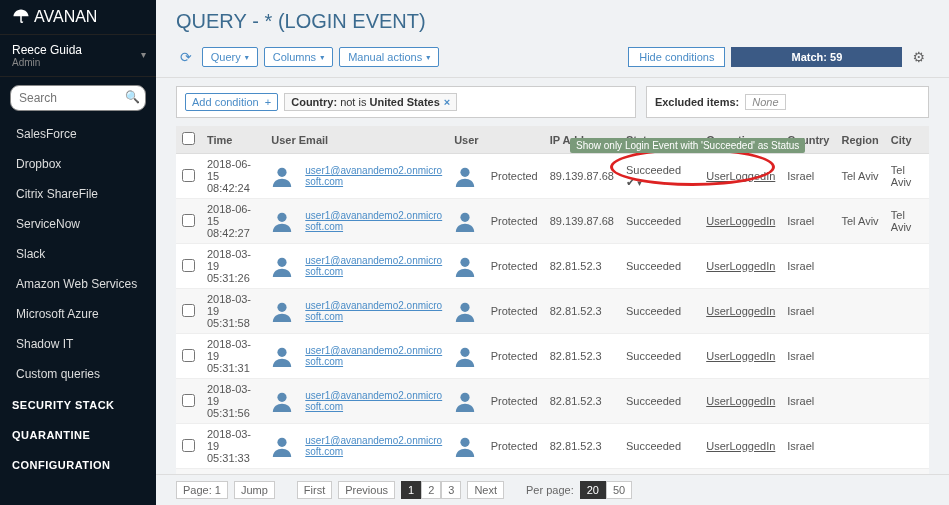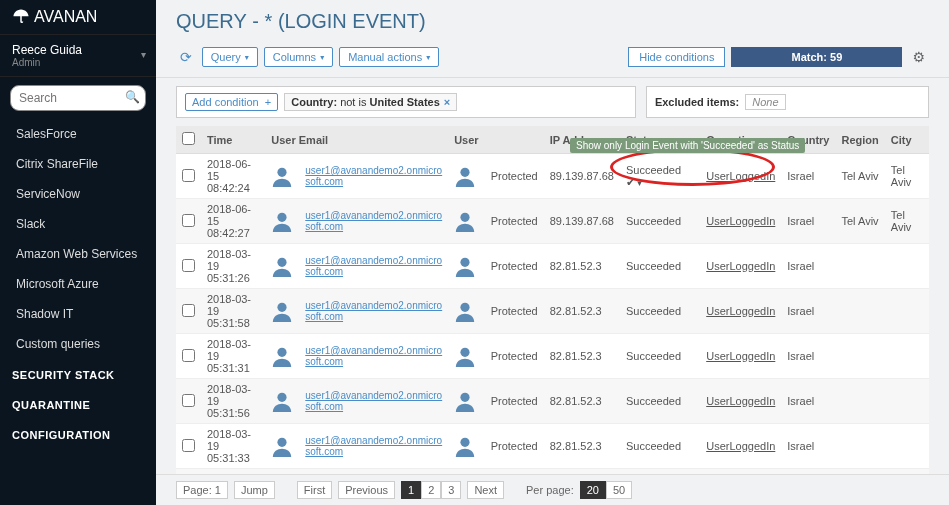--- a/index.html
+++ b/index.html
@@ -73,20 +73,21 @@
       <div class="user-name">Reece Guida</div>
       <div class="user-role">Admin</div>
       <span class="user-chevron">▾</span>
     </div>
     <div class="search-wrap">
       <input class="search-input" placeholder="Search" style="">
       <span class="search-icon">🔍</span>
     </div>
     <nav class="nav" id="nav">
         <div class="nav-item">SalesForce</div>
+        <div class="nav-item">Dropbox</div>
         <div class="nav-item">Citrix ShareFile</div>
         <div class="nav-item">ServiceNow</div>
         <div class="nav-item">Slack</div>
         <div class="nav-item">Amazon Web Services</div>
         <div class="nav-item">Microsoft Azure</div>
         <div class="nav-item">Shadow IT</div>
         <div class="nav-item">Custom queries</div>
         <div class="nav-header">SECURITY STACK</div>
         <div class="nav-header">QUARANTINE</div>
         <div class="nav-header">CONFIGURATION</div>

